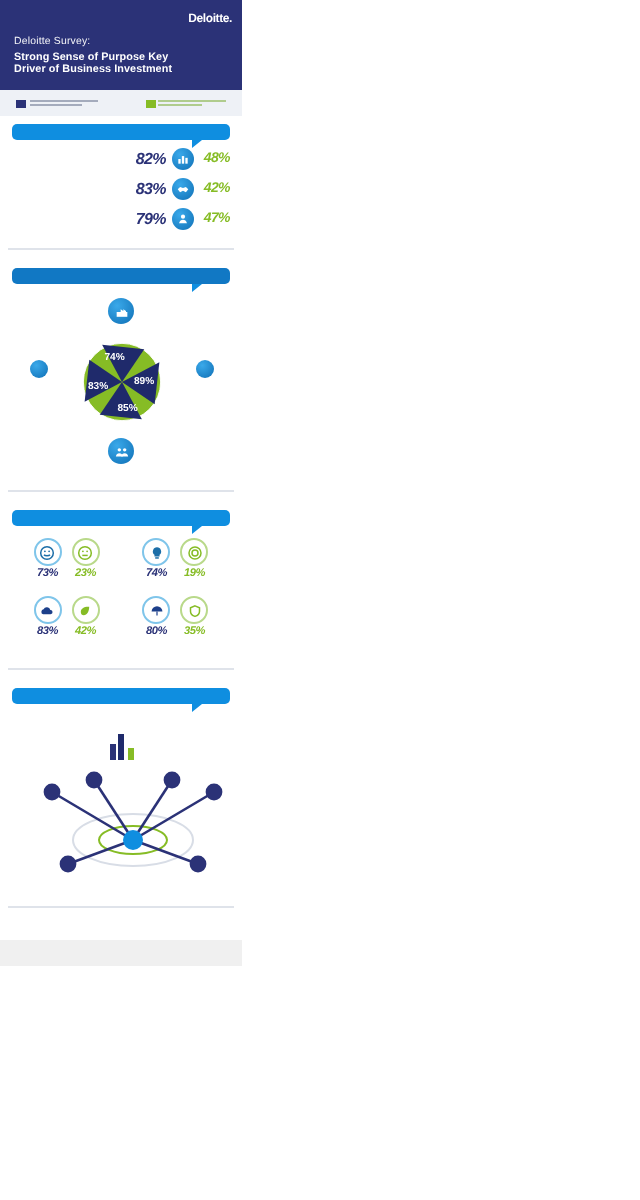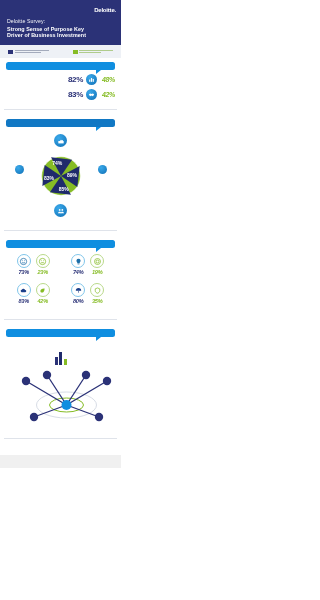--- a/index.html
+++ b/index.html
@@ -37,21 +37,21 @@
                 border-left:5px solid #0f8ee0;border-bottom:4px solid transparent;}
   .bubble.dark{background:#1178c4;}
   .caption{margin-top:4px;text-align:center;}
   .caption .cl{height:1px;background:#b9c0cf;margin:0 auto 1.3px;border-radius:1px;}
   .rule{height:1px;background:#dfe3ea;margin:5px 4px;}
 
   
   .statrow{display:flex;align-items:center;gap:3px;margin-top:4px;}
   .statrow .txtbox{flex:1 1 auto;}
   .txtbox .tl{height:1.1px;background:#aeb5c4;margin-bottom:1.4px;border-radius:1px;}
-  .pctbig{font-size:8px;font-weight:bold;color:#2b3277;
+  .pctbig{font-size:8px;font-weight:bold;font-style:italic;color:#2b3277;
           letter-spacing:-.3px;flex:0 0 auto;width:17px;text-align:right;}
   .pctsm{font-size:7px;font-weight:bold;font-style:italic;color:#86bc25;
          letter-spacing:-.3px;flex:0 0 auto;width:15px;text-align:right;}
   .circicon{width:11px;height:11px;border-radius:50%;flex:0 0 auto;
             background:radial-gradient(circle at 35% 30%,#3aa9ea,#0f6fb5);
             display:flex;align-items:center;justify-content:center;}
   .circicon svg{width:7px;height:7px;}
 
   
   .piewrap{position:relative;height:52px;margin-top:3px;}
@@ -173,20 +173,38 @@
       </div>
       <div class="pctbig">83%</div>
       <div class="circicon">
         <svg viewBox="0 0 12 12">
             <path d="M1.5 6.2l2-2 2.5 1 2.5-1 2 2-2 2.6-2.5-1.2-2.5 1.2z" fill="#fff"></path>
           </svg>
       </div>
       <div class="pctsm">42%</div>
     </div>
 
+    <div class="statrow">
+      <div class="txtbox">
+        <i class="tl" style="width:82%"></i>
+        <i class="tl" style="width:74%"></i>
+        <i class="tl" style="width:46%;margin-bottom:0"></i>
+        <span class="sr">Purpose-driven organizations report higher employee satisfaction</span>
+      </div>
+      <div class="pctbig">79%</div>
+      <div class="circicon">
+        <svg viewBox="0 0 12 12">
+            <g fill="#fff">
+              <circle cx="6" cy="4" r="1.8"></circle>
+              <path d="M2.6 9.6c.5-2 1.8-3 3.4-3s2.9 1 3.4 3z"></path>
+            </g>
+          </svg>
+      </div>
+      <div class="pctsm">47%</div>
+    </div>
   </div>
 
   <div class="rule"></div>
 
   <div class="section">
     <div class="bubble dark">
       <i class="bl" style="width:82%"></i>
       <i class="bl" style="width:56%;margin-bottom:0"></i>
       <span class="sr">Executives say a sense of purpose helps guide investment decisions across the business</span>
     </div>

